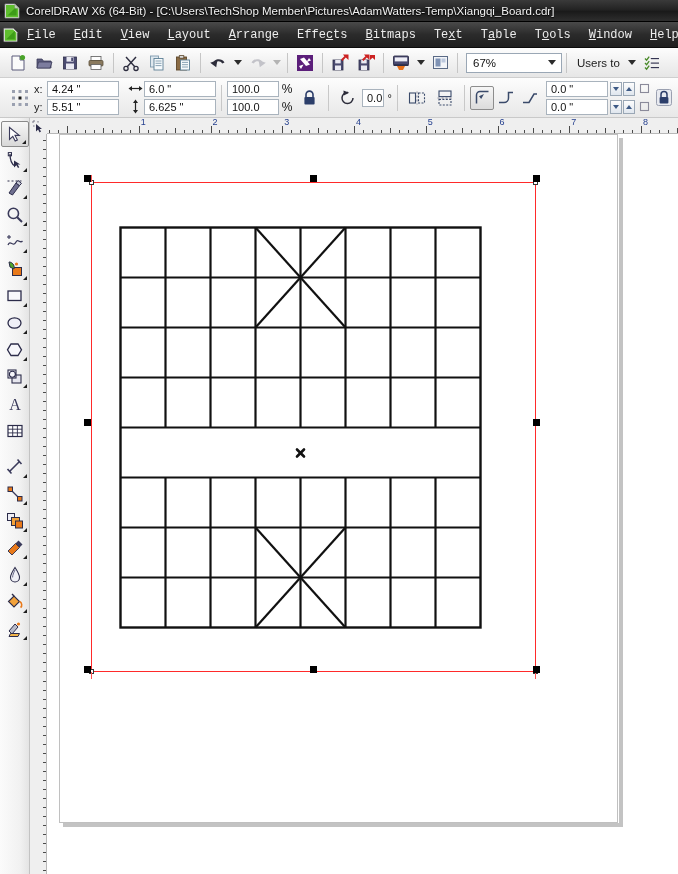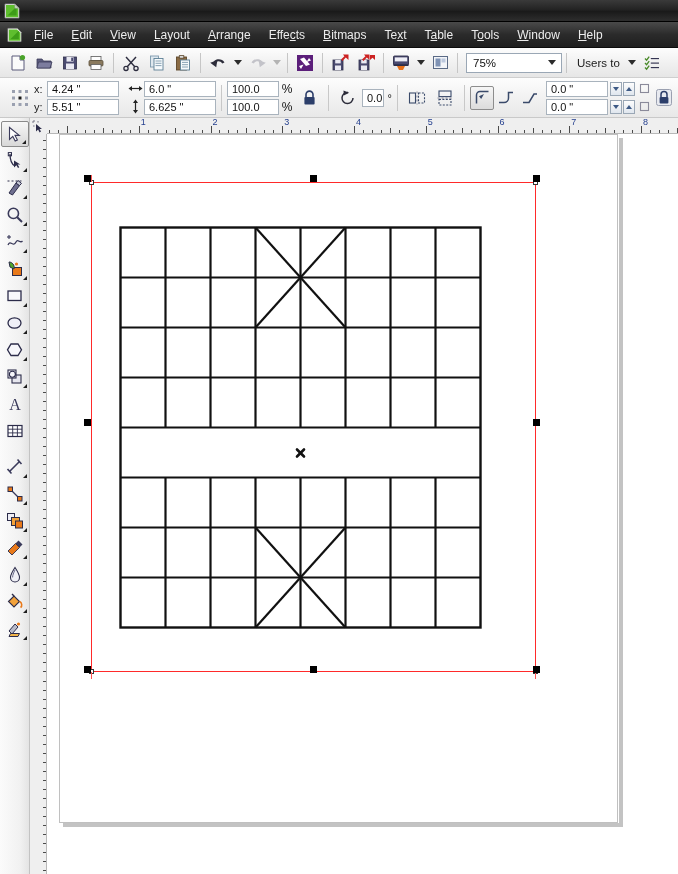--- a/index.html
+++ b/index.html
@@ -33,20 +33,21 @@
   #menubar {
     position: absolute; left: 0; top: 22px; width: 678px; height: 26px;
     background: linear-gradient(to bottom, #4a4a4a 0%, #2b2b2b 50%, #1f1f1f 100%);
     border-bottom: 1px solid #0c0c0c;
     display: flex; align-items: center;
   }
   #menubar .mlogo { width: 22px; height: 20px; margin-left: 3px; display:flex; align-items:center; justify-content:center;}
   .menu-item {
     color: #ededed; font-size: 12px; padding: 3px 9px; white-space: nowrap;
     cursor: default;
+    font-family: Liberation Mono, monospace;
   }
   .menu-item u { text-decoration: underline; }
 
   
   #toolbar {
     position: absolute; left: 0; top: 48px; width: 678px; height: 30px;
     background: linear-gradient(to bottom, #fdfdfd 0%, #f1f1f1 50%, #e6e6e6 100%);
     border-bottom: 1px solid #cfcfcf;
     display: flex; align-items: center;
   }
@@ -185,20 +186,21 @@
 
 <div id="titlebar">
   <span class="cdr-logo">
     <svg width="16" height="16" viewBox="0 0 16 16">
       <polygon points="1,15 1,1 11,1 15,5 15,15" fill="#ffffff" stroke="#8a8a8a" stroke-width="0.8"></polygon>
       <polygon points="2,14.2 2,2 10.6,2 14.2,5.6 14.2,14.2" fill="#5fbe2e"></polygon>
       <polygon points="3.5,12.6 12.6,3.4 12.6,12.6" fill="#3e9c18"></polygon>
       <polygon points="10.8,1.4 14.6,5.2 10.8,5.2" fill="#cfe9c0" stroke="#8a8a8a" stroke-width="0.6"></polygon>
     </svg>
   </span>
+  <span class="tbtext">CorelDRAW X6 (64-Bit) - [C:\Users\TechShop Member\Pictures\AdamWatters-Temp\Xiangqi_Board.cdr]</span>
 </div>
 
 <div id="menubar">
   <span class="mlogo">
     <svg width="15" height="16" viewBox="0 0 16 16">
       <polygon points="1,15 1,1 11,1 15,5 15,15" fill="#ffffff" stroke="#9a9a9a" stroke-width="0.8"></polygon>
       <polygon points="2,14.2 2,2 10.6,2 14.2,5.6 14.2,14.2" fill="#5fbe2e"></polygon>
       <polygon points="3.5,12.6 12.6,3.4 12.6,12.6" fill="#3e9c18"></polygon>
     </svg>
   </span>
@@ -347,21 +349,21 @@
     <svg width="19" height="19" viewBox="0 0 19 19">
       <rect x="2.5" y="3.5" width="14" height="12" fill="#f2f4f8" stroke="#5a6a86" stroke-width="1"></rect>
       <rect x="4.5" y="5.5" width="5" height="8" fill="#7f93b5"></rect>
       <rect x="10.5" y="5.5" width="4" height="4" fill="#bcc8dd"></rect>
     </svg>
   </div>
 
   <div class="tb-sep"></div>
 
   <div class="zoom-combo">
-    <span class="zval">75%</span>
+    <span class="zval">67%</span>
     <span class="zbtn">
         <span class="caret"></span>
       </span>
   </div>
 
   <div class="tb-sep"></div>
 
   <span class="snapto">Users to</span>
   <div class="tb-arrow">
       <span class="caret"></span>

